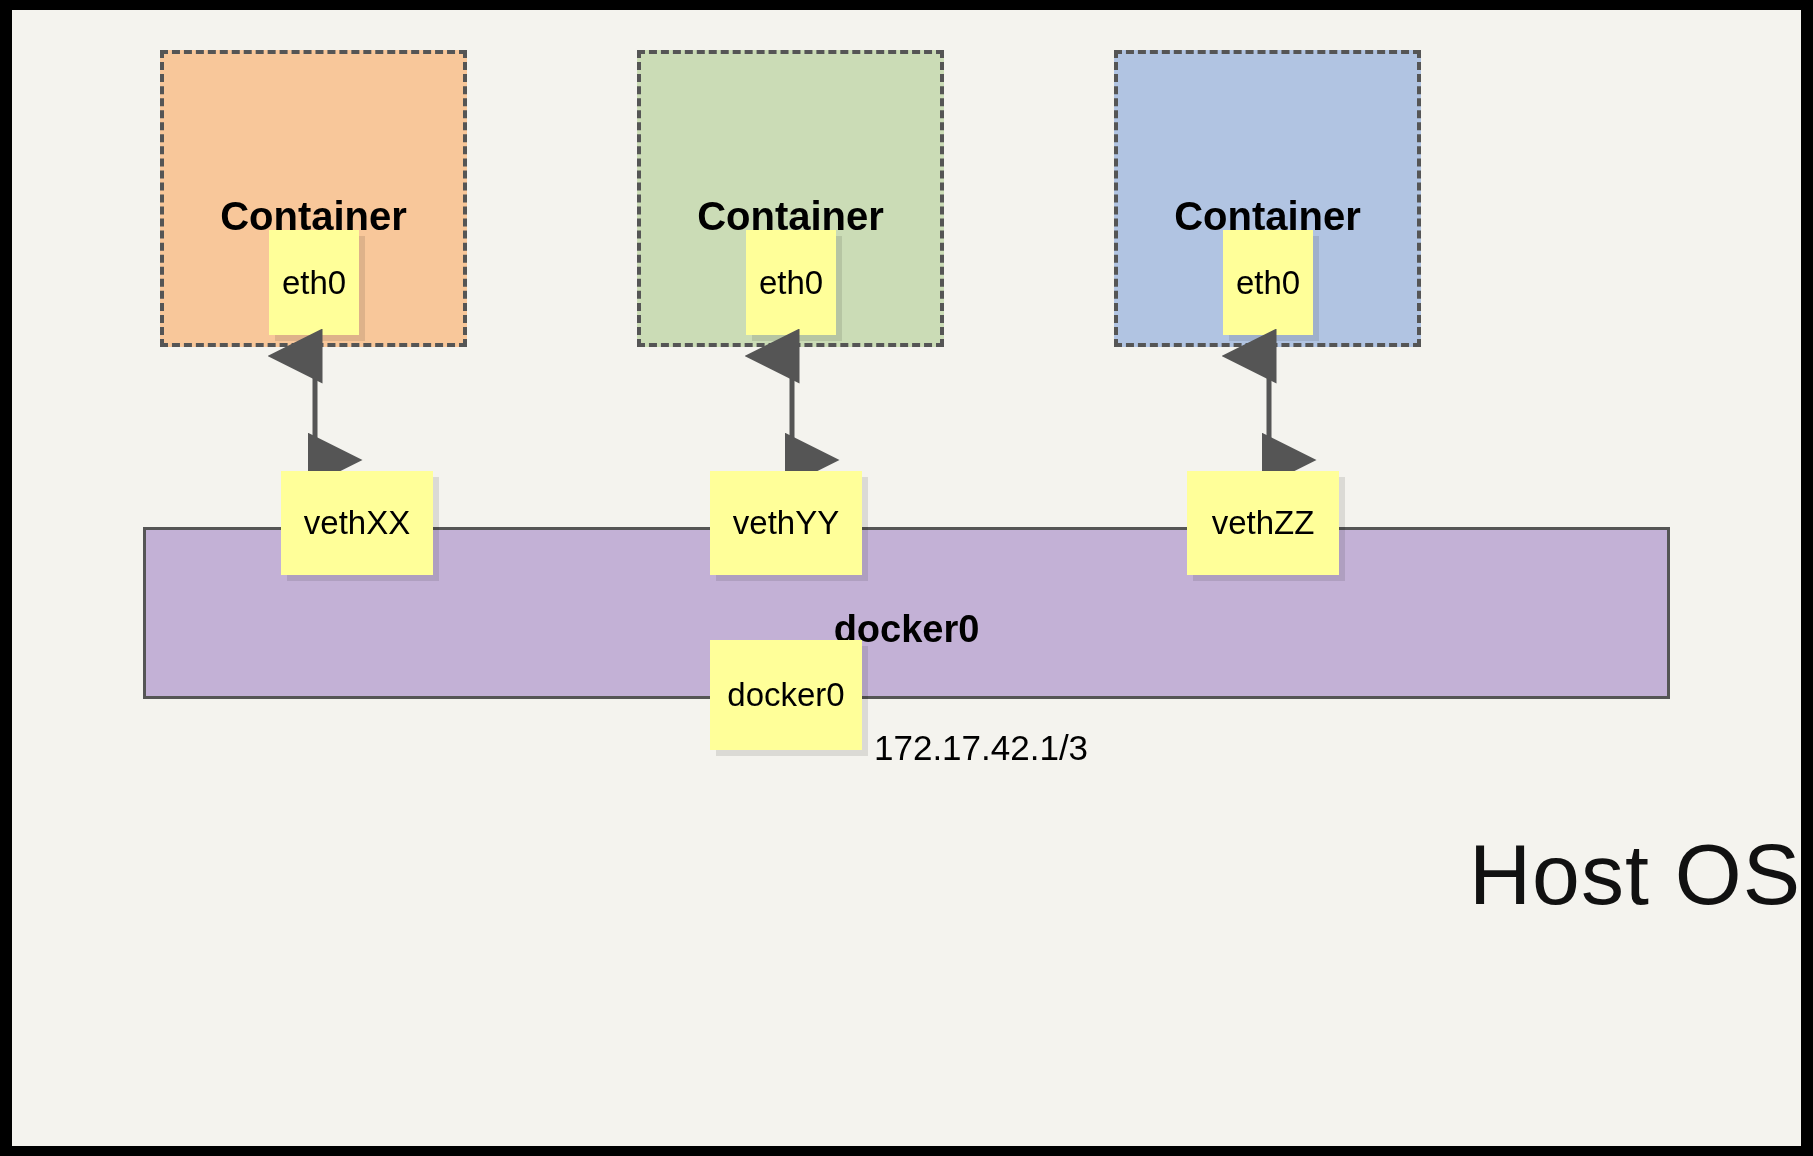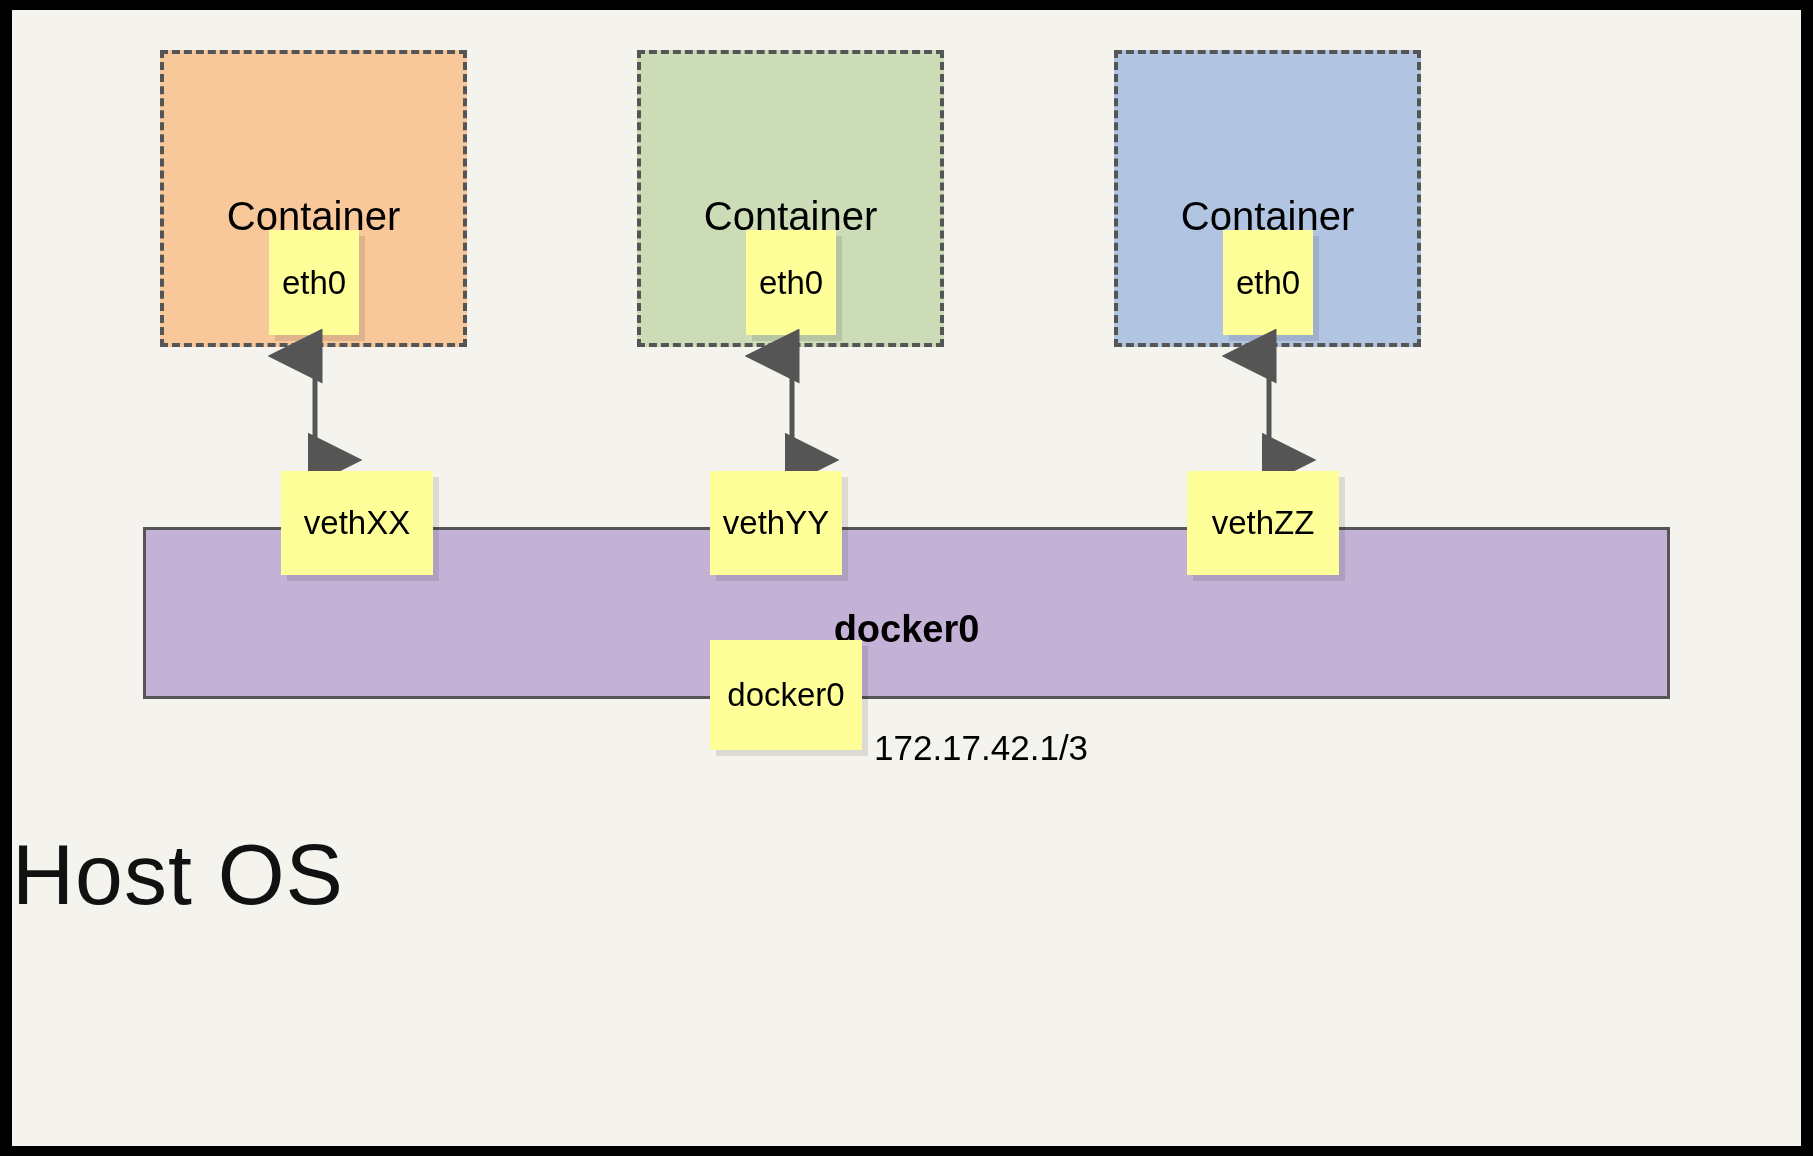--- a/index.html
+++ b/index.html
@@ -37,21 +37,21 @@
     border: 4px dashed #555555;
     box-sizing: border-box;
   }
   .container-title {
     position: absolute;
     left: 0;
     right: 0;
     top: 140px;
     text-align: center;
     font-size: 40px;
-    font-weight: normal;
+    font-weight: bold;
     color: #000000;
     letter-spacing: 0px;
   }
 
   
   .note {
     position: absolute;
     background: #ffff99;
     box-sizing: border-box;
     box-shadow: 6px 6px 0 0 rgba(0,0,0,0.10);
@@ -92,21 +92,21 @@
   .ip-label {
     position: absolute;
     font-size: 35px;
     color: #000000;
     white-space: nowrap;
   }
   #host-os {
     position: absolute;
     left: 0;
     right: 0;
-    text-align: left;
+    text-align: right;
     font-size: 86px;
     font-weight: normal;
     color: #111111;
     letter-spacing: 1px;
   }
 </style>
 </head>
 <body>
 
 <div id="canvas">
@@ -150,21 +150,21 @@
       <line x1="18" y1="14" x2="18" y2="118" stroke="#555555" stroke-width="5" marker-start="url(#ah-up)" marker-end="url(#ah-up)"></line>
     </svg>
 
     <div id="docker0-bar" style="left:131px; top:517px; width:1527px; height:172px;">
       <div id="docker0-bar-label">docker0</div>
     </div>
 
     <div class="note" style="left:221px; top:461px; width:152px; height:104px;margin-left:48px;">
       <span>vethXX</span>
     </div>
-    <div class="note" style="left:698px; top:461px; width:132px; height:104px;">
+    <div class="note" style="left:698px; top:461px; width:152px; height:104px;">
       <span>vethYY</span>
     </div>
     <div class="note" style="left:1175px; top:461px; width:152px; height:104px;">
       <span>vethZZ</span>
     </div>
 
     <div class="note" style="left:698px; top:630px; width:152px; height:110px;">
       <span>docker0</span>
     </div>
 

